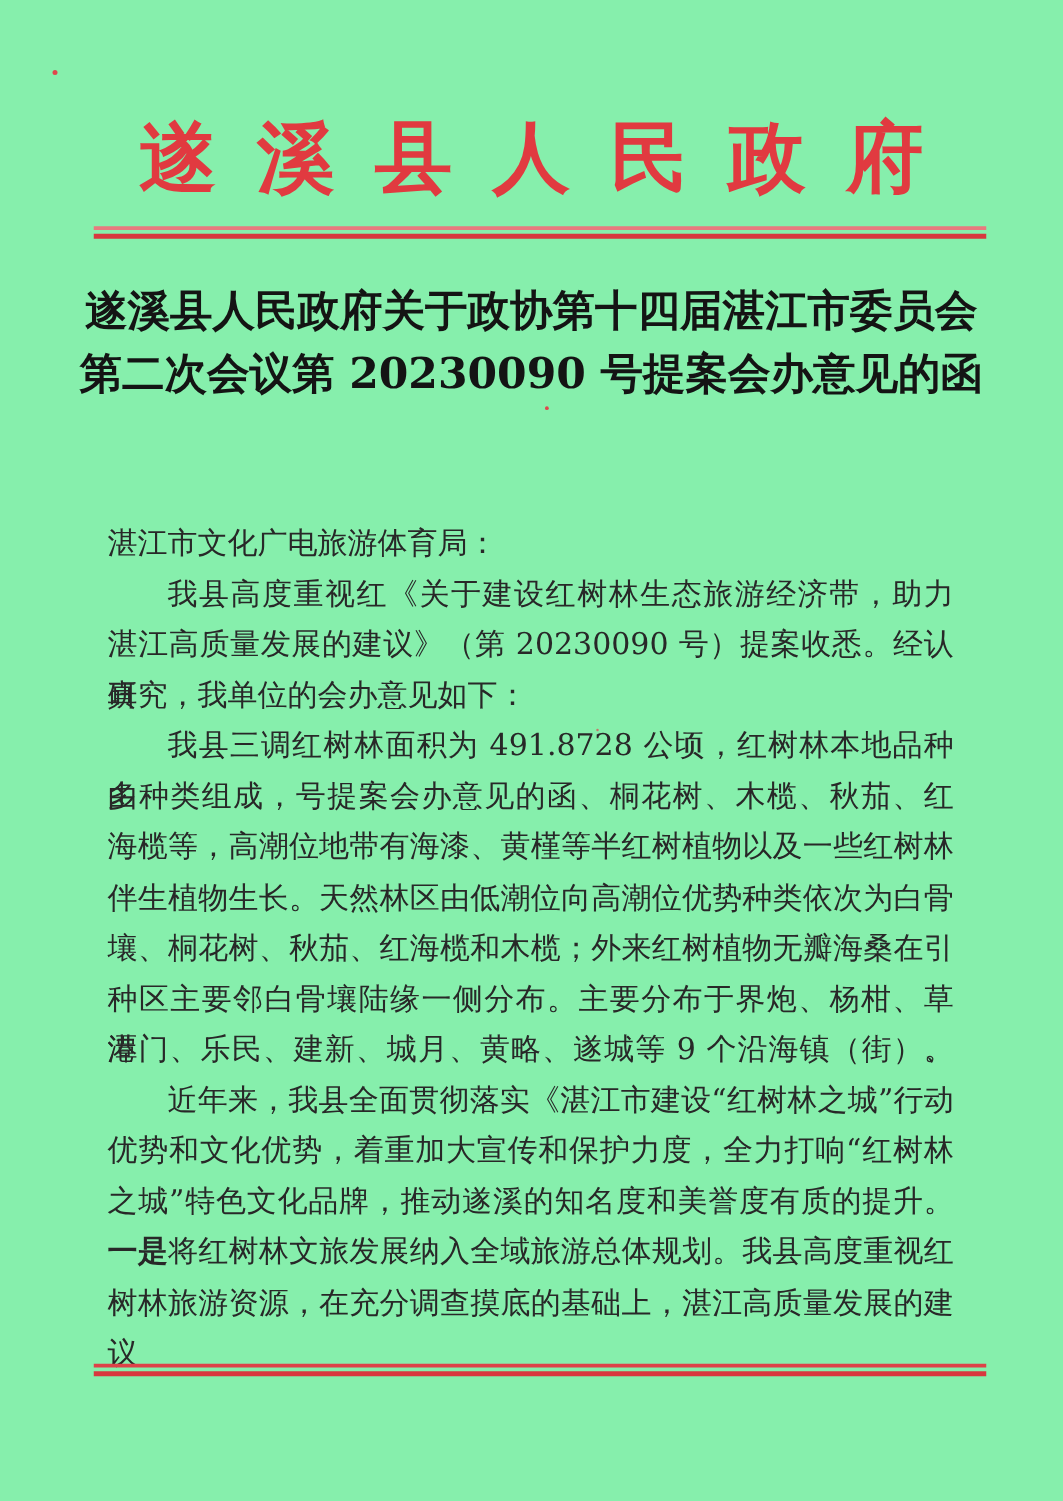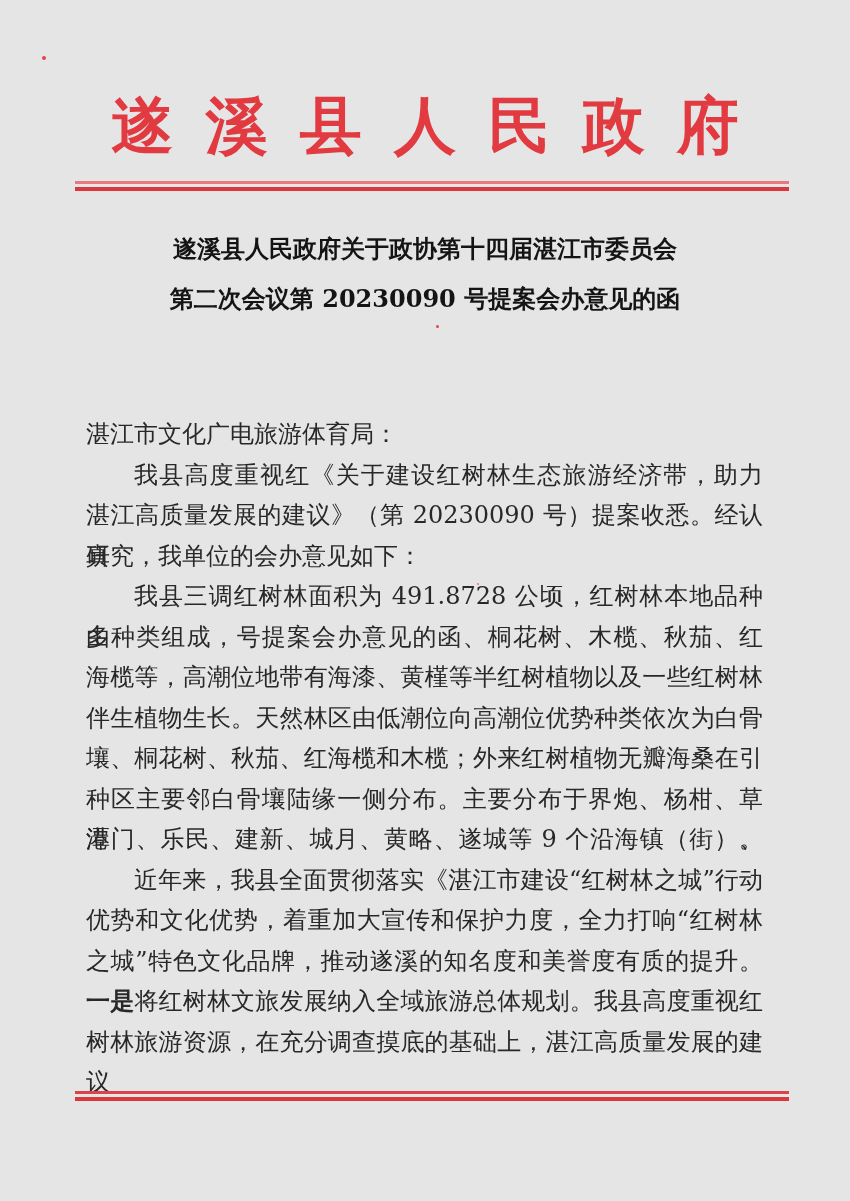--- a/index.html
+++ b/index.html
@@ -3,21 +3,21 @@
 <meta charset="utf-8">
 <style>
   html, body { margin: 0; padding: 0; }
   body {
     width: 850px; height: 1201px;
     background: #ffffff;
     position: relative;
     font-family: "DejaVu Serif", "Liberation Serif", serif;
     overflow: hidden;
   }
-  .page { position: absolute; inset: 0; background: #e5e5e5; }
+  .page { position: absolute; inset: 0; background: #86efac; }
 
   
   .letterhead {
     position: absolute; top: 84px; left: 0; width: 850px;
     text-align: center;
     font-size: 62px; font-weight: 700;
     color: #e13a40;
     white-space: nowrap;
   }
   .letterhead .inner { letter-spacing: 0.52em; margin-right: -0.52em; }
@@ -28,21 +28,21 @@
   .rule .gap { height: 3px; background: transparent; }
   .rule .l2 { height: 4px; background: #d8383e; }
   .rule-header { top: 181px; }
   .rule-footer { top: 1091px; }
   .rule-footer .l1 { background: #dd4248; height: 3px; }
 
   
   .doc-title {
     position: absolute; top: 224px; left: 0; width: 850px;
     text-align: center;
-    font-size: 24px; line-height: 50px;
+    font-size: 34px; line-height: 50px;
     font-weight: 700; color: #141414;
     white-space: nowrap;
   }
 
   
   .body-text {
     position: absolute; top: 414px; left: 86px; width: 677px;
     font-size: 24px; line-height: 40.5px;
     color: #282828;
   }

